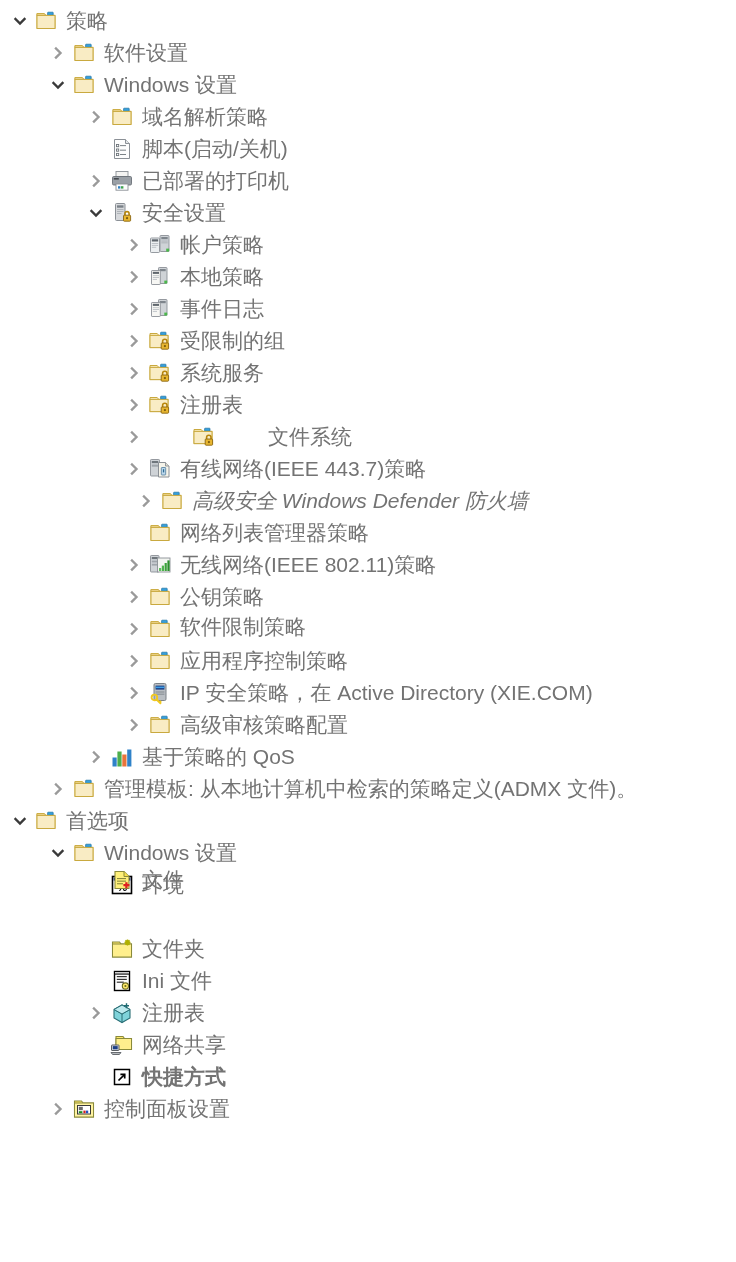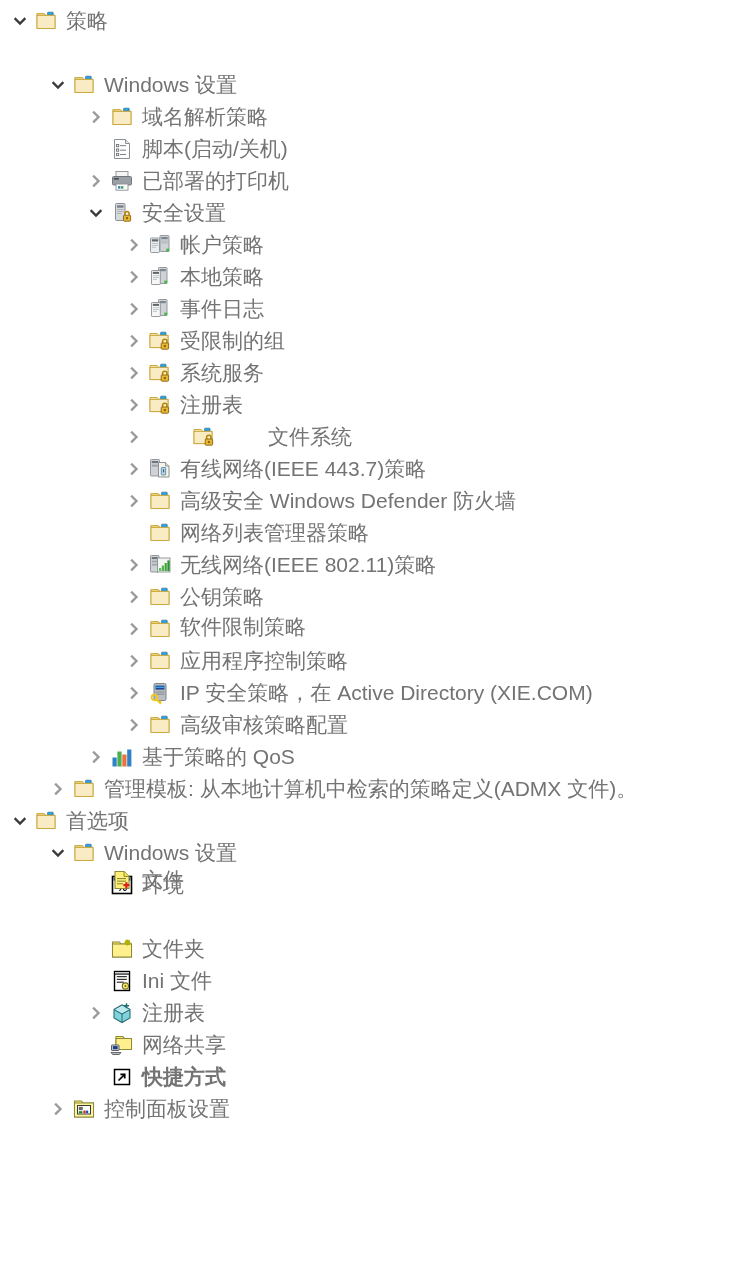--- a/index.html
+++ b/index.html
@@ -62,20 +62,36 @@
       <span class="ico">
         <svg viewBox="0 0 24 24" xmlns="http://www.w3.org/2000/svg">
     <path d="M3 4.5h7.2l1.6 1.9H21v13.1H3z" fill="#f7e7b4" stroke="#c9a93f" stroke-width="1"></path>
     <path d="M3 4.5h7.2l1.6 1.9H3z" fill="#efd893" stroke="#c9a93f" stroke-width="0.8"></path>
     <rect x="13.6" y="3.2" width="5.6" height="3.1" rx="0.5" fill="#35a0de" stroke="#1c6e9e" stroke-width="0.7"></rect>
     <rect x="3" y="6.4" width="18" height="13.1" fill="#f9ecc4" stroke="#c9a93f" stroke-width="1"></rect>
   </svg>
       </span>
       <span class="lbl">策略</span>
     </div>
+    <div class="row" style="top: 37px; left: 48px;">
+      <span class="chev collapsed">
+        <svg width="14" height="14" viewBox="0 0 14 14">
+          <path d="M5 2.5L9.5 7 5 11.5" fill="none" stroke-width="2.4" stroke-linecap="square" stroke-linejoin="miter"></path>
+        </svg>
+      </span>
+      <span class="ico">
+        <svg viewBox="0 0 24 24" xmlns="http://www.w3.org/2000/svg">
+    <path d="M3 4.5h7.2l1.6 1.9H21v13.1H3z" fill="#f7e7b4" stroke="#c9a93f" stroke-width="1"></path>
+    <path d="M3 4.5h7.2l1.6 1.9H3z" fill="#efd893" stroke="#c9a93f" stroke-width="0.8"></path>
+    <rect x="13.6" y="3.2" width="5.6" height="3.1" rx="0.5" fill="#35a0de" stroke="#1c6e9e" stroke-width="0.7"></rect>
+    <rect x="3" y="6.4" width="18" height="13.1" fill="#f9ecc4" stroke="#c9a93f" stroke-width="1"></rect>
+  </svg>
+      </span>
+      <span class="lbl">软件设置</span>
+    </div>
     <div class="row" style="top: 69px; left: 48px;">
       <span class="chev expanded">
         <svg width="14" height="14" viewBox="0 0 14 14">
           <path d="M2.5 5L7 9.5 11.5 5" fill="none" stroke-width="2.4" stroke-linecap="square" stroke-linejoin="miter"></path>
         </svg>
       </span>
       <span class="ico">
         <svg viewBox="0 0 24 24" xmlns="http://www.w3.org/2000/svg">
     <path d="M3 4.5h7.2l1.6 1.9H21v13.1H3z" fill="#f7e7b4" stroke="#c9a93f" stroke-width="1"></path>
     <path d="M3 4.5h7.2l1.6 1.9H3z" fill="#efd893" stroke="#c9a93f" stroke-width="0.8"></path>
@@ -301,21 +317,21 @@
     <rect x="3.8" y="4" width="6.4" height="2.1" fill="#6f767c"></rect>
     <rect x="3.8" y="7.6" width="6.4" height="2.1" fill="#9fa5ab"></rect>
     <path d="M10.5 5.5h7l3.5 3.5v11h-10.5z" fill="#f6f4ea" stroke="#8b9096" stroke-width="1"></path>
     <path d="M17.5 5.5v3.5h3.5" fill="#e0ddcf" stroke="#8b9096" stroke-width="0.9"></path>
     <rect x="13.3" y="10.5" width="4.4" height="7.5" rx="0.6" fill="#bcd8ec" stroke="#5d87a5" stroke-width="0.9"></rect>
     <rect x="14.9" y="12.2" width="1.3" height="3.2" fill="#2e6b93"></rect>
   </svg>
       </span>
       <span class="lbl">有线网络(IEEE 443.7)策略</span>
     </div>
-    <div class="row" style="top: 485px; left: 124px;">
+    <div class="row" style="top: 485px; left: 136px; font-style: italic;">
       <span class="chev collapsed">
         <svg width="14" height="14" viewBox="0 0 14 14">
           <path d="M5 2.5L9.5 7 5 11.5" fill="none" stroke-width="2.4" stroke-linecap="square" stroke-linejoin="miter"></path>
         </svg>
       </span>
       <span class="ico">
         <svg viewBox="0 0 24 24" xmlns="http://www.w3.org/2000/svg">
     <path d="M3 4.5h7.2l1.6 1.9H21v13.1H3z" fill="#f7e7b4" stroke="#c9a93f" stroke-width="1"></path>
     <path d="M3 4.5h7.2l1.6 1.9H3z" fill="#efd893" stroke="#c9a93f" stroke-width="0.8"></path>
     <rect x="13.6" y="3.2" width="5.6" height="3.1" rx="0.5" fill="#35a0de" stroke="#1c6e9e" stroke-width="0.7"></rect>

